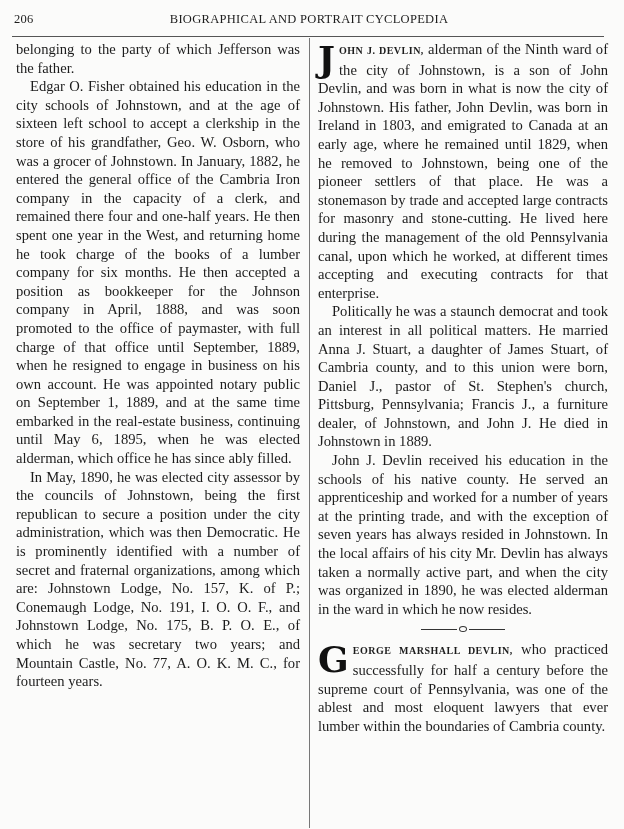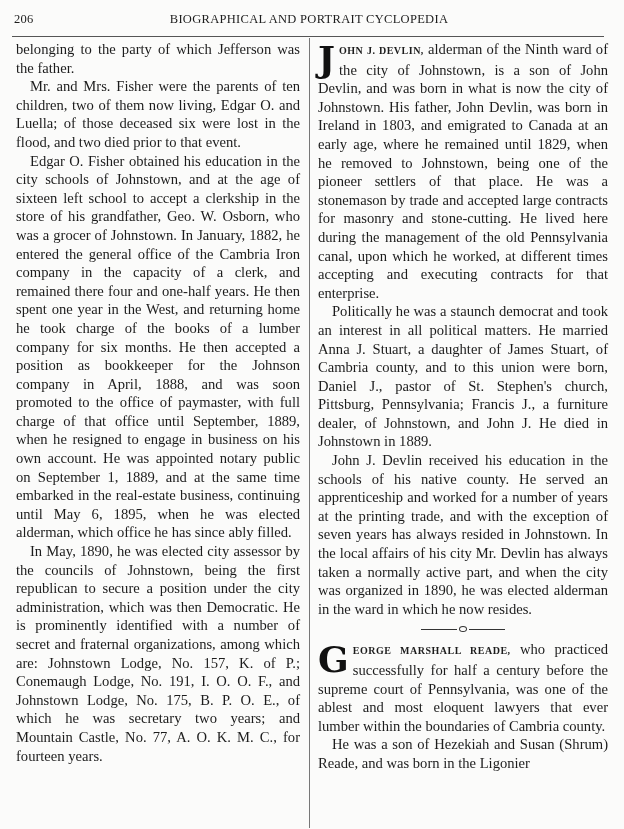--- a/index.html
+++ b/index.html
@@ -52,36 +52,34 @@
 <div class="page">
   <div class="header">
     <span class="pagenum">206</span>
     <span class="title">BIOGRAPHICAL AND PORTRAIT CYCLOPEDIA</span>
   </div>
   <div class="rule"></div>
   <div class="col-divider"></div>
 
   <div class="col left">
     <p class="noindent">belonging to the party of which Jefferson was the father.</p>
-    <p>Mr. and Mrs. Fisher were the parents of ten children, two of them now living, Edgar O. and Luella; of those deceased six were lost in the flood, and two died prior to that event.</p>
     <p>Edgar O. Fisher obtained his education in the city schools of Johnstown, and at the age of sixteen left school to accept a clerkship in the store of his grandfather, Geo. W. Osborn, who was a grocer of Johnstown. In January, 1882, he entered the general office of the Cambria Iron company in the capacity of a clerk, and remained there four and one-half years. He then spent one year in the West, and returning home he took charge of the books of a lumber company for six months. He then accepted a position as bookkeeper for the Johnson company in April, 1888, and was soon promoted to the office of paymaster, with full charge of that office until September, 1889, when he resigned to engage in business on his own account. He was appointed notary public on September 1, 1889, and at the same time embarked in the real-estate business, continuing until May 6, 1895, when he was elected alderman, which office he has since ably filled.</p>
     <p>In May, 1890, he was elected city assessor by the councils of Johnstown, being the first republican to secure a position under the city administration, which was then Democratic. He is prominently identified with a number of secret and fraternal organizations, among which are: Johnstown Lodge, No. 157, K. of P.; Conemaugh Lodge, No. 191, I. O. O. F., and Johnstown Lodge, No. 175, B. P. O. E., of which he was secretary two years; and Mountain Castle, No. 77, A. O. K. M. C., for fourteen years.</p>
   </div>
 
   <div class="col right">
     <p class="entry-head noindent">
       <span class="dropcap">J</span><span class="name-caps">OHN J. DEVLIN,</span><span> alderman of the Ninth ward of the city of Johnstown, is a son of John Devlin, and was born in what is now the city of Johnstown. His father, John Devlin, was born in Ireland in 1803, and emigrated to Canada at an early age, where he remained until 1829, when he removed to Johnstown, being one of the pioneer settlers of that place. He was a stonemason by trade and accepted large contracts for masonry and stone-cutting. He lived here during the management of the old Pennsylvania canal, upon which he worked, at different times accepting and executing contracts for that enterprise.</span>
     </p>
     <p>Politically he was a staunch democrat and took an interest in all political matters. He married Anna J. Stuart, a daughter of James Stuart, of Cambria county, and to this union were born, Daniel J., pastor of St. Stephen's church, Pittsburg, Pennsylvania; Francis J., a furniture dealer, of Johnstown, and John J. He died in Johnstown in 1889.</p>
     <p>John J. Devlin received his education in the schools of his native county. He served an apprenticeship and worked for a number of years at the printing trade, and with the exception of seven years has always resided in Johnstown. In the local affairs of his city Mr. Devlin has always taken a normally active part, and when the city was organized in 1890, he was elected alderman in the ward in which he now resides.</p>
 
     <div class="ornament">
       <span class="line"></span>
         <span class="knot"></span>
         <span class="line"></span>
     </div>
 
     <p class="entry-head noindent">
-      <span class="dropcap">G</span><span class="name-caps">EORGE MARSHALL READE,</span><span> who practiced successfully for half a century before the supreme court of Pennsylvania, was one of the ablest and most eloquent lawyers that ever lumber within the boundaries of Cambria county.</span>
+      <span class="dropcap">G</span><span class="name-caps">EORGE MARSHALL DEVLIN,</span><span> who practiced successfully for half a century before the supreme court of Pennsylvania, was one of the ablest and most eloquent lawyers that ever lumber within the boundaries of Cambria county.</span>
     </p>
-    <p>He was a son of Hezekiah and Susan (Shrum) Reade, and was born in the Ligonier</p>
   </div>
 </div>
 
 </body></html>

